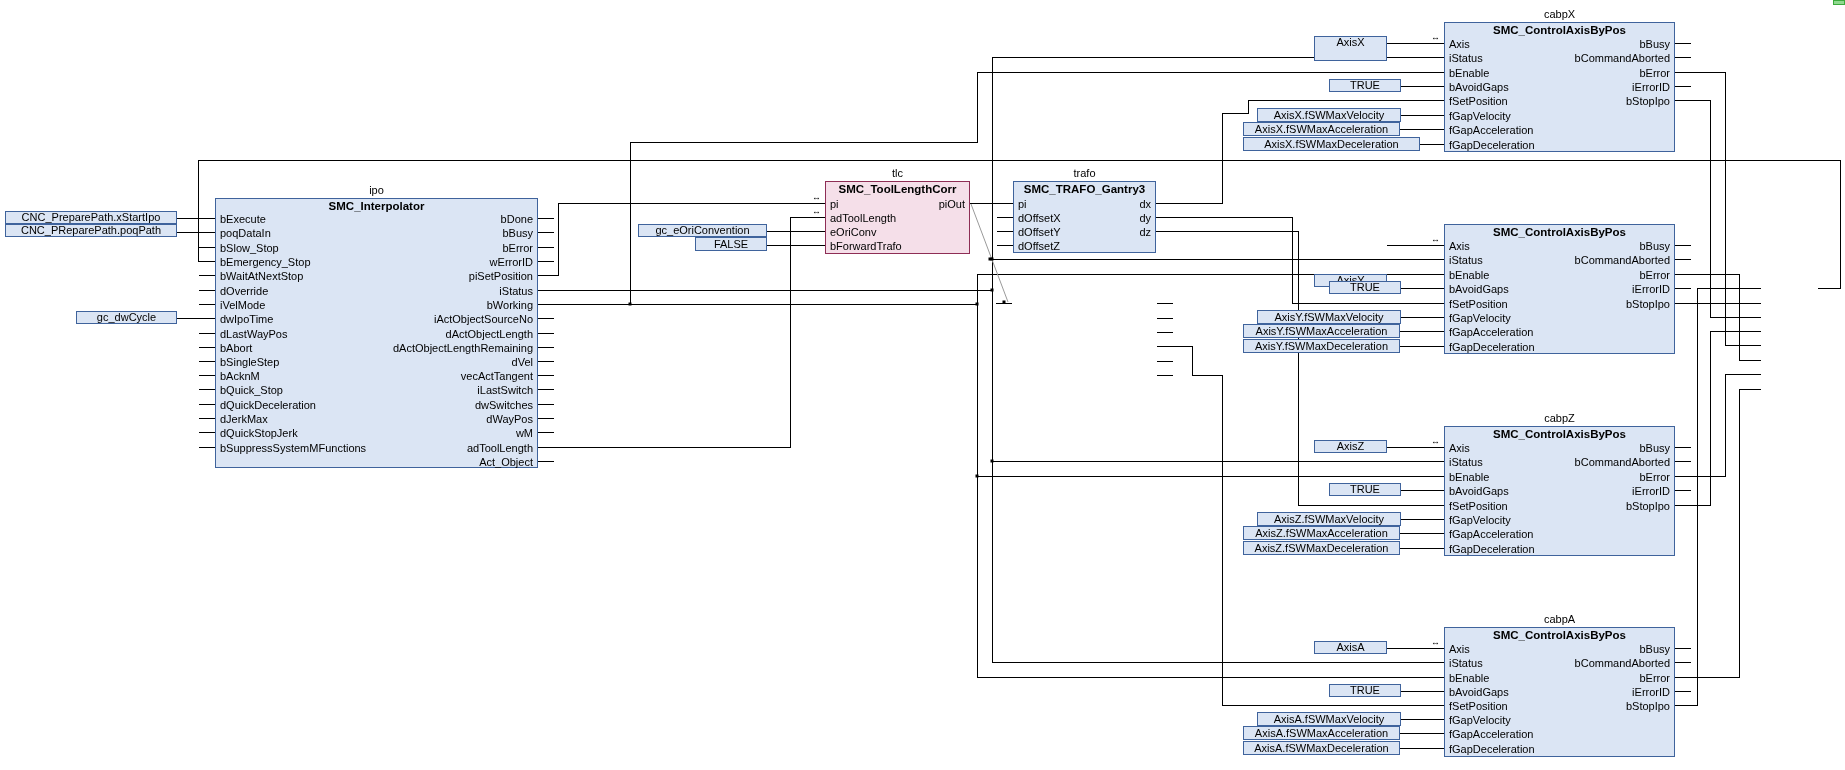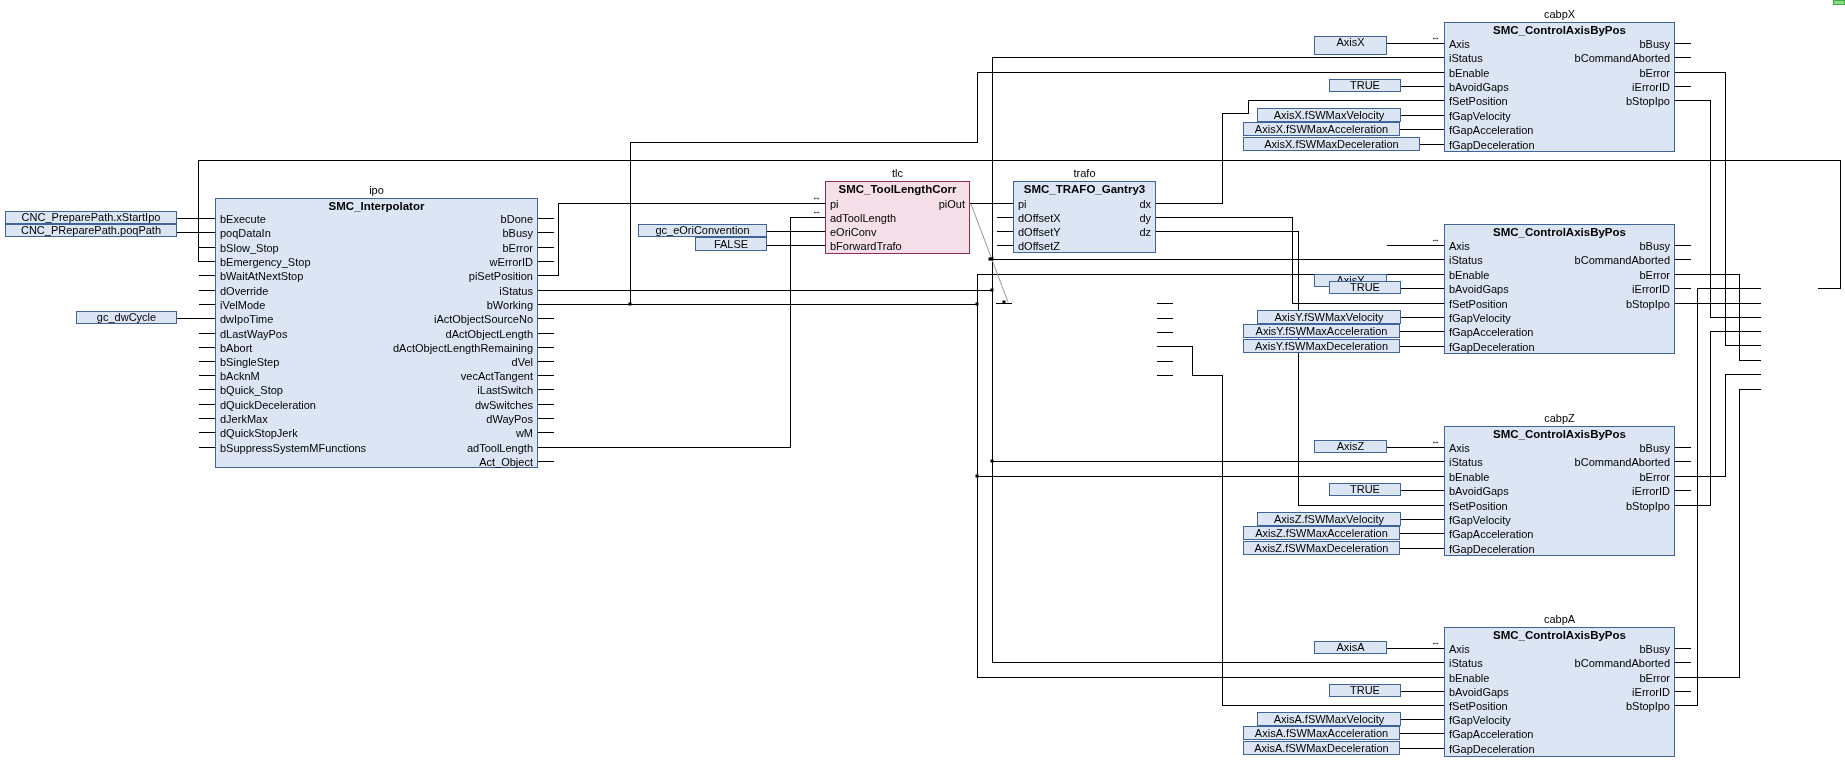--- a/index.html
+++ b/index.html
@@ -339,21 +339,21 @@
         <div class="pin out" style="right: 4px; top: 29px;">bCommandAborted</div>
         <div class="pin out" style="right: 4px; top: 44px;">bError</div>
         <div class="pin out" style="right: 4px; top: 58px;">iErrorID</div>
         <div class="pin out" style="right: 4px; top: 72px;">bStopIpo</div>
       </div>
       <div class="vbox" style="left: 5px; top: 211px; width: 172px; height: 13px; line-height: 11px;">CNC_PreparePath.xStartIpo</div>
       <div class="vbox" style="left: 5px; top: 224px; width: 172px; height: 13px; line-height: 11px;">CNC_PReparePath.poqPath</div>
       <div class="vbox" style="left: 76px; top: 311px; width: 101px; height: 13px; line-height: 11px;">gc_dwCycle</div>
       <div class="vbox" style="left: 638px; top: 224px; width: 129px; height: 13px; line-height: 11px;">gc_eOriConvention</div>
       <div class="vbox" style="left: 695px; top: 237px; width: 72px; height: 14px; line-height: 12px;">FALSE</div>
-      <div class="vbox" style="left: 1314px; top: 36px; width: 73px; height: 19px; line-height: 11px;">AxisX</div>
+      <div class="vbox" style="left: 1314px; top: 36px; width: 73px; height: 25px; line-height: 11px;">AxisX</div>
       <div class="vbox" style="left: 1329px; top: 79px; width: 72px; height: 13px; line-height: 11px;">TRUE</div>
       <div class="vbox" style="left: 1257px; top: 108px; width: 144px; height: 14px; line-height: 12px;">AxisX.fSWMaxVelocity</div>
       <div class="vbox" style="left: 1243px; top: 122px; width: 157px; height: 14px; line-height: 12px;">AxisX.fSWMaxAcceleration</div>
       <div class="vbox" style="left: 1243px; top: 137px; width: 177px; height: 14px; line-height: 12px;">AxisX.fSWMaxDeceleration</div>
       <div class="vbox" style="left: 1314px; top: 238px; width: 73px; height: 13px; line-height: 11px; margin-top: 36px;">AxisY</div>
       <div class="vbox" style="left: 1329px; top: 281px; width: 72px; height: 13px; line-height: 11px;">TRUE</div>
       <div class="vbox" style="left: 1257px; top: 310px; width: 144px; height: 14px; line-height: 12px;">AxisY.fSWMaxVelocity</div>
       <div class="vbox" style="left: 1243px; top: 324px; width: 157px; height: 14px; line-height: 12px;">AxisY.fSWMaxAcceleration</div>
       <div class="vbox" style="left: 1243px; top: 339px; width: 157px; height: 14px; line-height: 12px;">AxisY.fSWMaxDeceleration</div>
       <div class="vbox" style="left: 1314px; top: 440px; width: 73px; height: 13px; line-height: 11px;">AxisZ</div>

